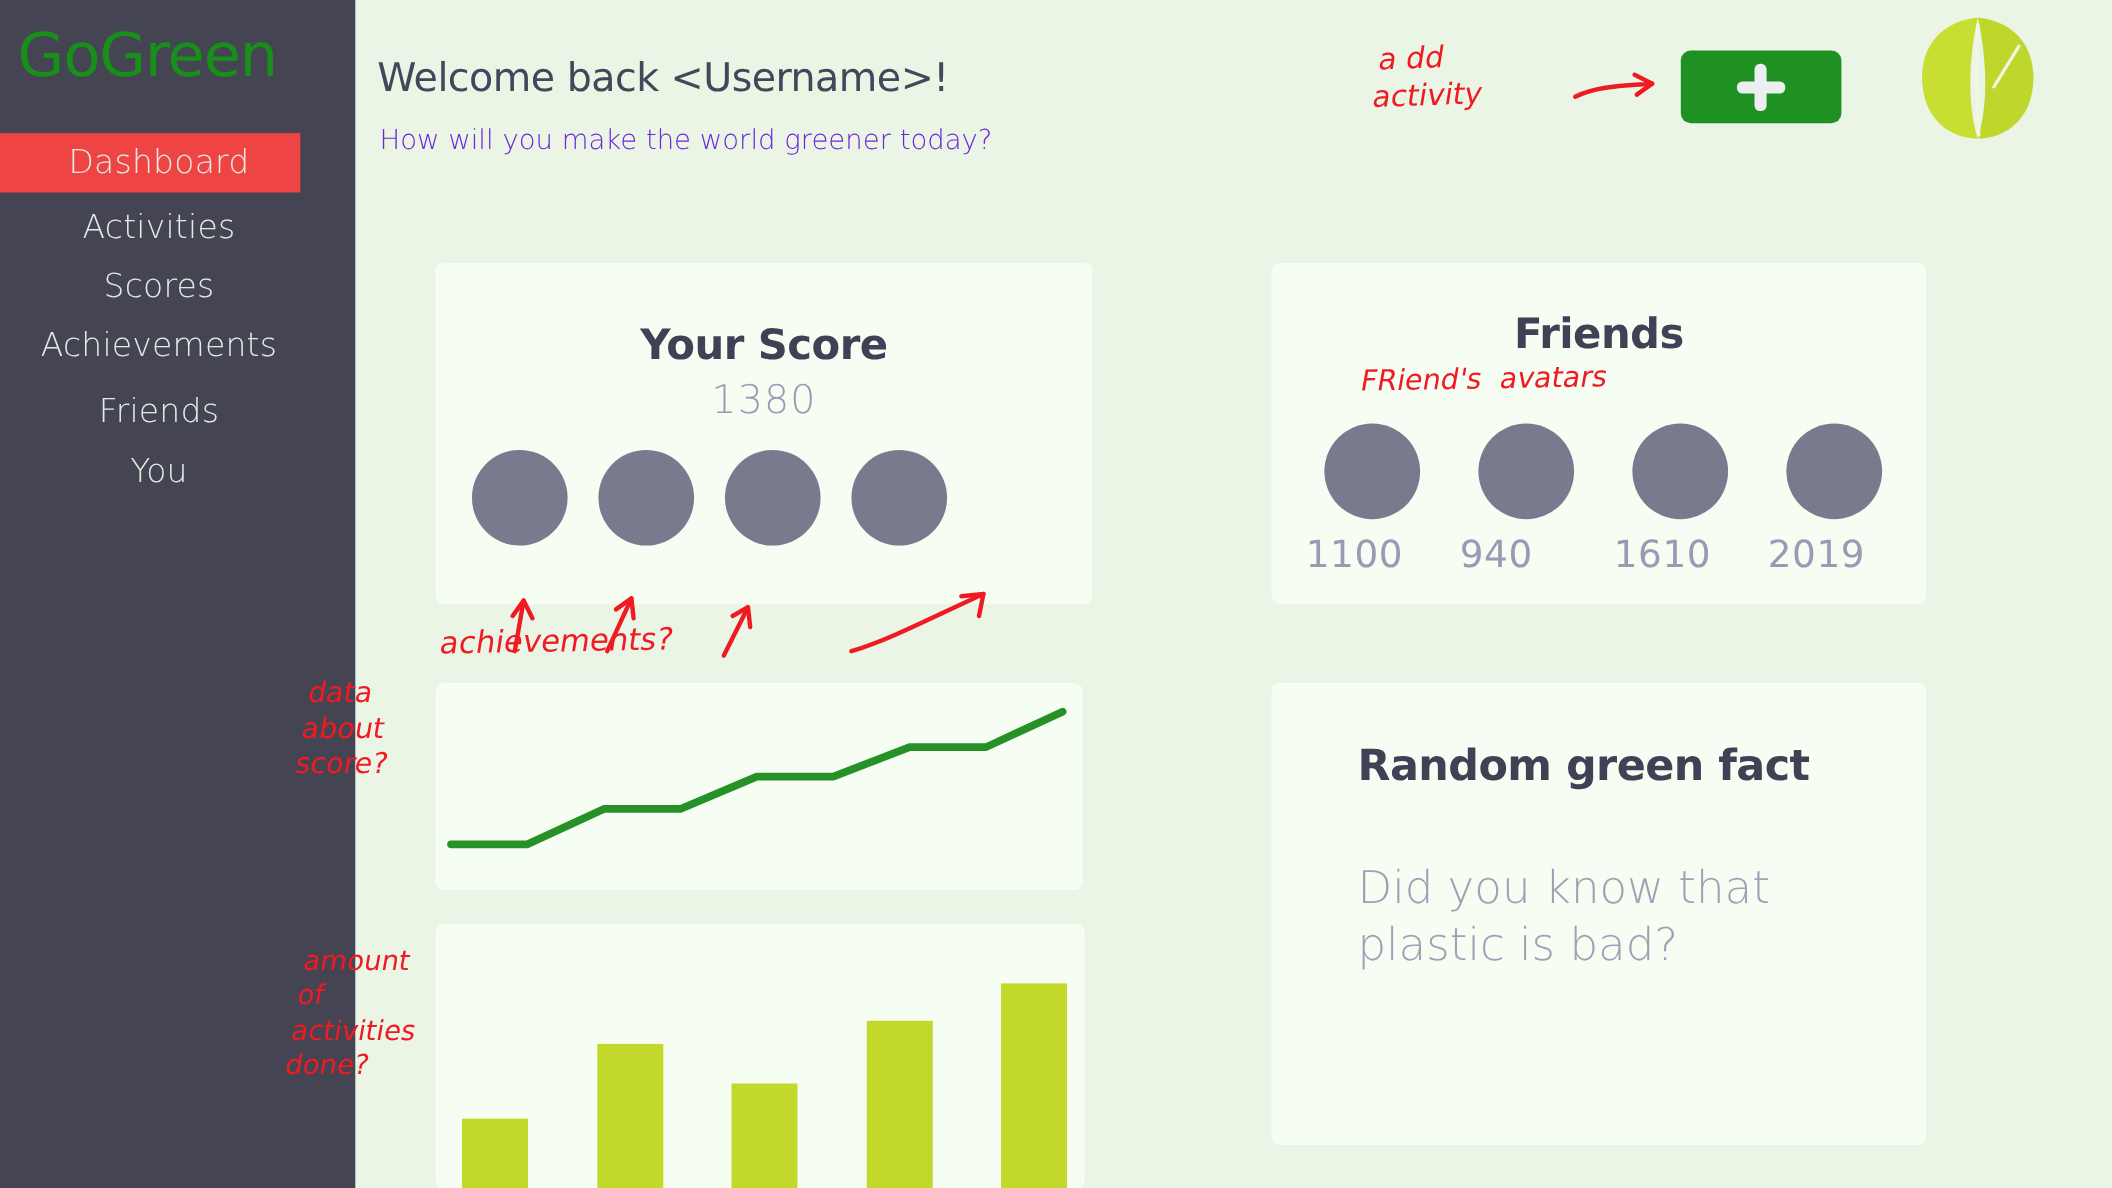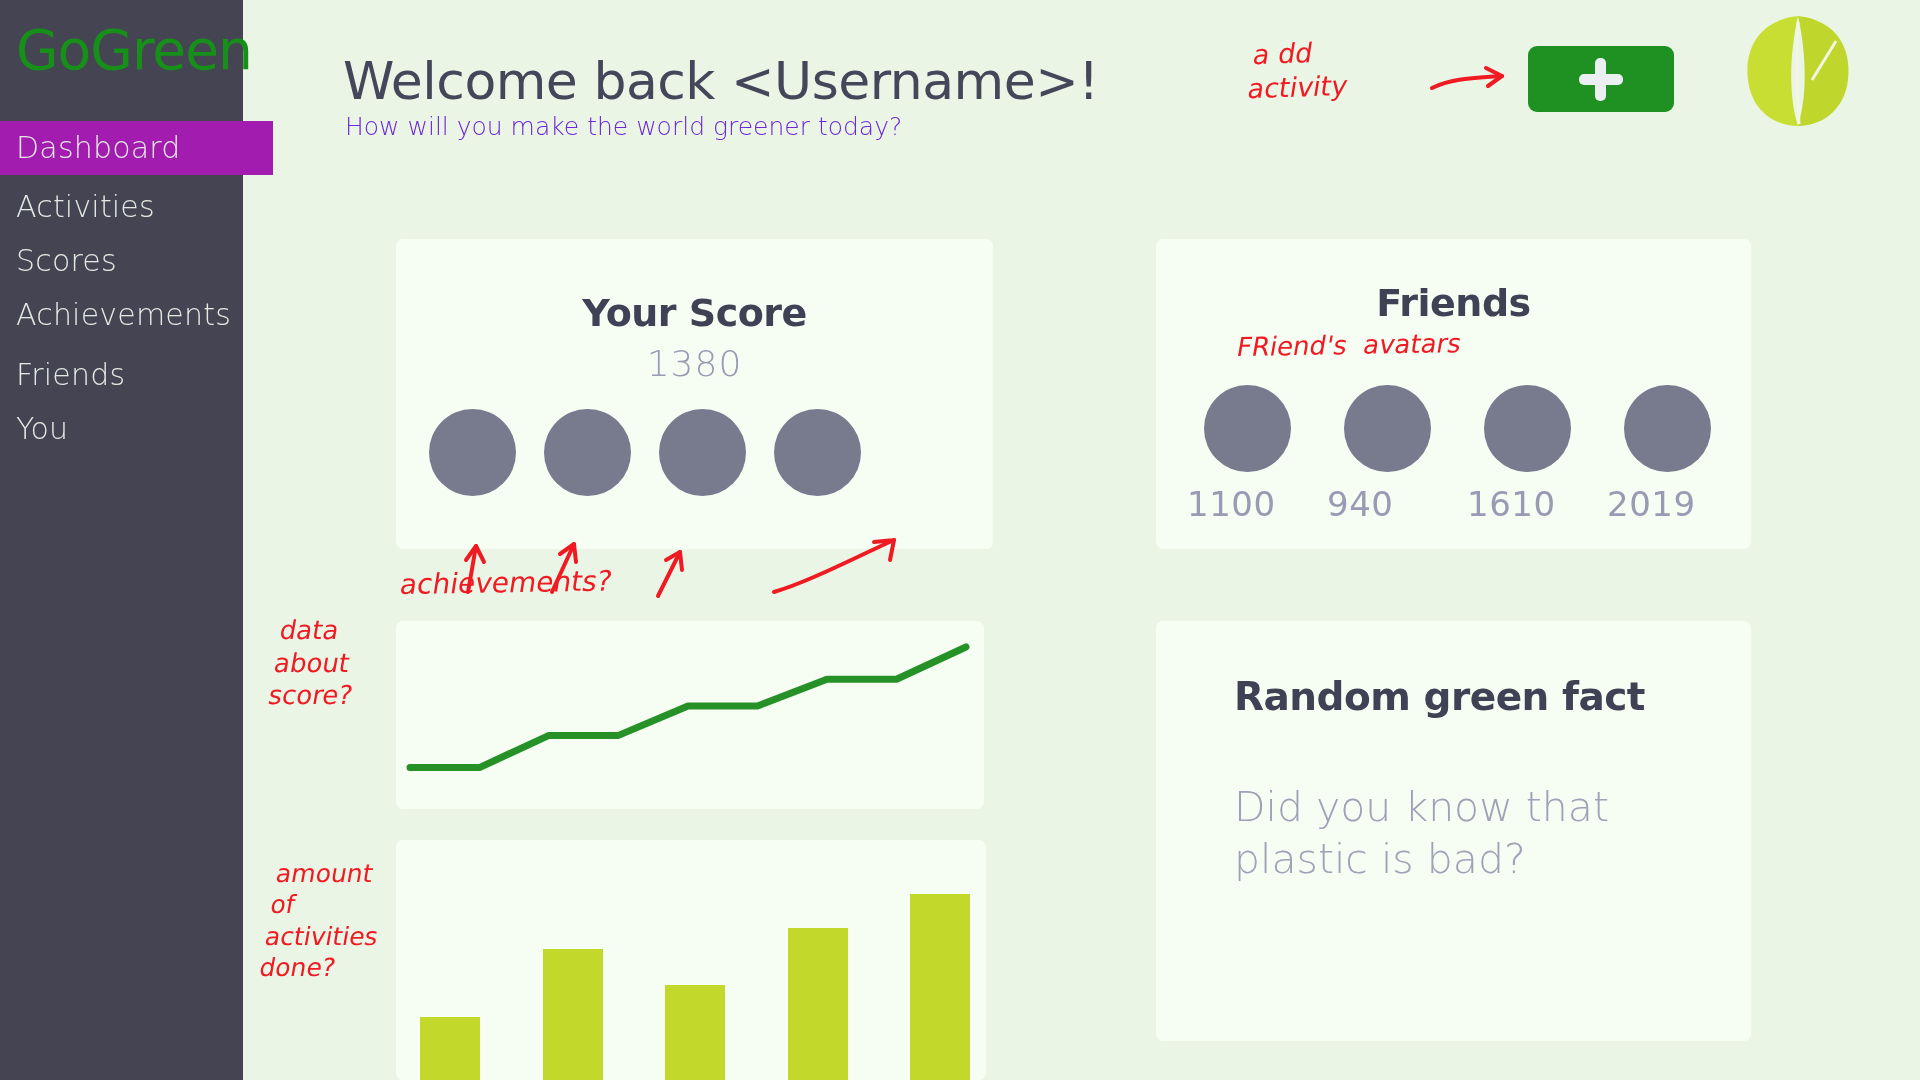--- a/index.html
+++ b/index.html
@@ -10,22 +10,23 @@
   }
   body {
     background: #eaf5e6;
     position: relative;
   }
 
   
   #sidebar {
     position: absolute;
     left: 0; top: 0;
-    width: 243px; height: 1080px;
+    width: 323px; height: 1080px;
     background: #454452;
+    text-align: center;
   }
   #brand {
     position: absolute;
     left: 16px; top: 18px;
     font-size: 55px;
     font-weight: 400;
     letter-spacing: -1px;
     color: #17901a;
     font-family: "DejaVu Sans", sans-serif;
     white-space: nowrap;
@@ -37,27 +38,27 @@
     height: 54px;
     line-height: 54px;
     padding-left: 16px;
     color: #e3e9e3;
     font-size: 30px;
     font-weight: 300;
     letter-spacing: 0.2px;
     white-space: nowrap;
     cursor: pointer;
   }
-  .nav-item.active { background: #a21caf; }
+  .nav-item.active { background: #ef4444; }
 
   
   #welcome-title {
     position: absolute;
     left: 343px; top: 51px;
-    font-size: 52px;
+    font-size: 36px;
     font-weight: 400;
     color: #44475a;
     letter-spacing: -0.5px;
     white-space: nowrap;
   }
   #welcome-sub {
     position: absolute;
     left: 345px; top: 112px;
     font-size: 25px;
     font-weight: 300;

